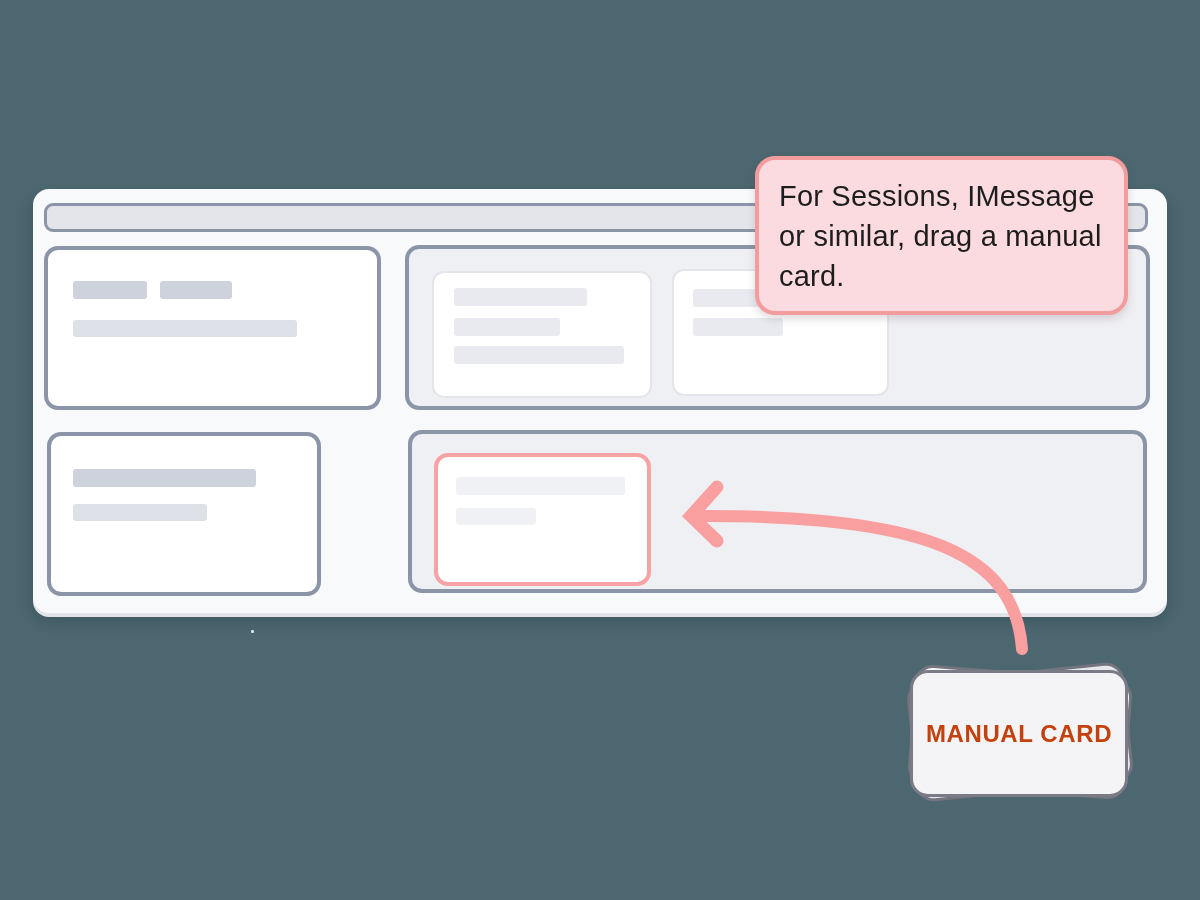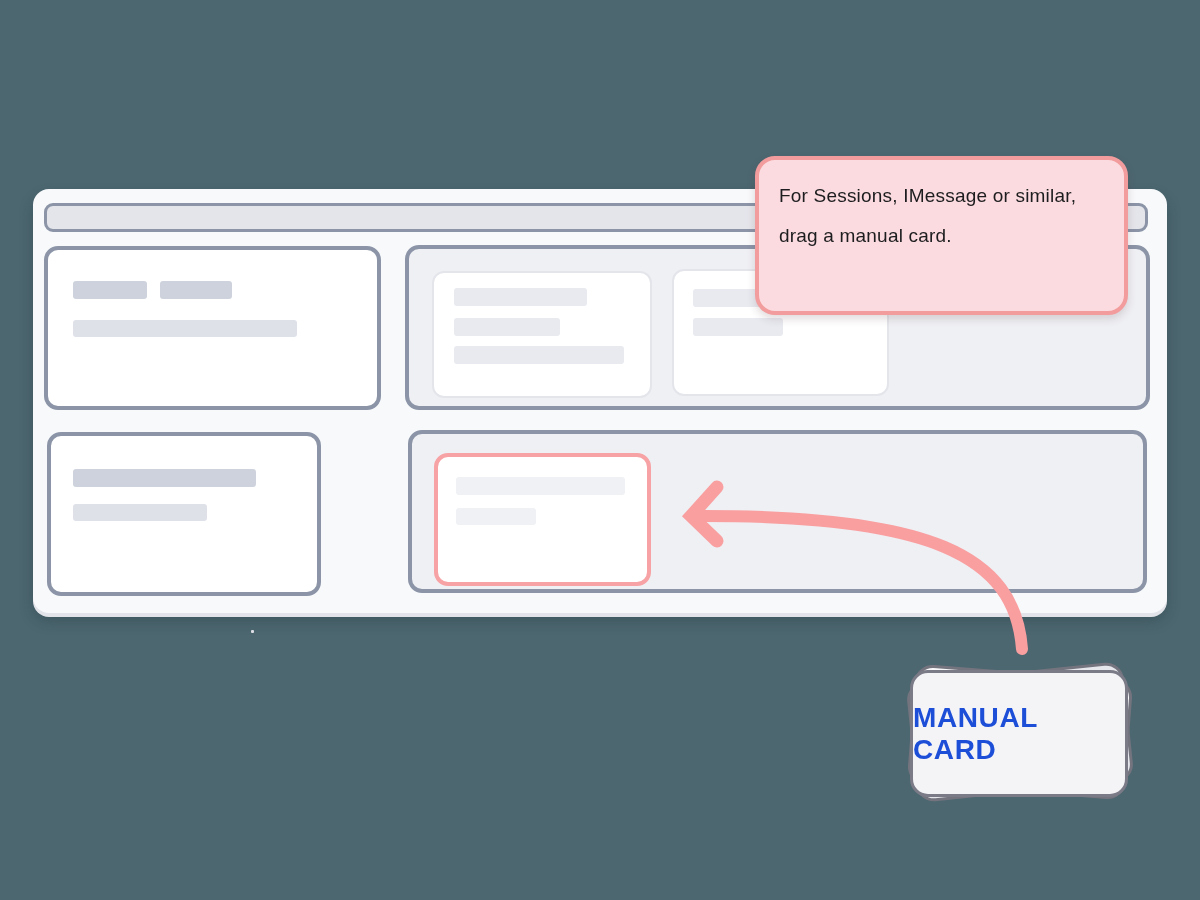--- a/index.html
+++ b/index.html
@@ -42,21 +42,21 @@
   .bar.dark{background:#ced2dd;}
   .bar.mid{background:#dfe1e9;}
   .bar.soft{background:#e8eaf0;}
   .bar.faint{background:#f0f1f5;}
 
   
   .tooltip{
     position:absolute;left:755px;top:156px;width:373px;height:159px;
     background:#fbdbdf;border:4px solid #f29c9d;border-radius:20px;
     box-sizing:border-box;padding:16px 20px;
-    font-size:19px;line-height:40px;font-weight:500;color:#1d1d1f;
+    font-size:29px;line-height:40px;font-weight:500;color:#1d1d1f;
     letter-spacing:.2px;
     box-shadow:0 4px 8px rgba(90,50,55,.18);
     z-index:6;
   }
 
   
   .arrow-svg{position:absolute;left:0;top:0;width:1200px;height:900px;z-index:7;pointer-events:none;}
 
   
   .stack{position:absolute;left:895px;top:648px;width:250px;height:165px;z-index:5;}
@@ -68,21 +68,21 @@
     border:3px solid #74747f;
   }
   .stack .back.a{transform:rotate(-6deg);background:#e6e7ed;}
   .stack .back.b{transform:rotate(4.5deg);background:#f7f7f9;}
   .stack .front{
     left:15px;top:22px;width:218px;height:127px;
     background:#f4f4f7;border:3px solid #7b7b88;
     display:flex;align-items:center;justify-content:center;
   }
   .stack .front .label{
-    font-size:28px;font-weight:bold;letter-spacing:.6px;color:#1d4ed8;
+    font-size:24px;font-weight:bold;letter-spacing:.6px;color:#c2410c;
   }
 
   .speck{position:absolute;left:251px;top:630px;width:3px;height:3px;background:#dcdee4;border-radius:1px;}
 </style>
 </head>
 <body>
 
 <div class="stage">
 
   <div class="panel">

